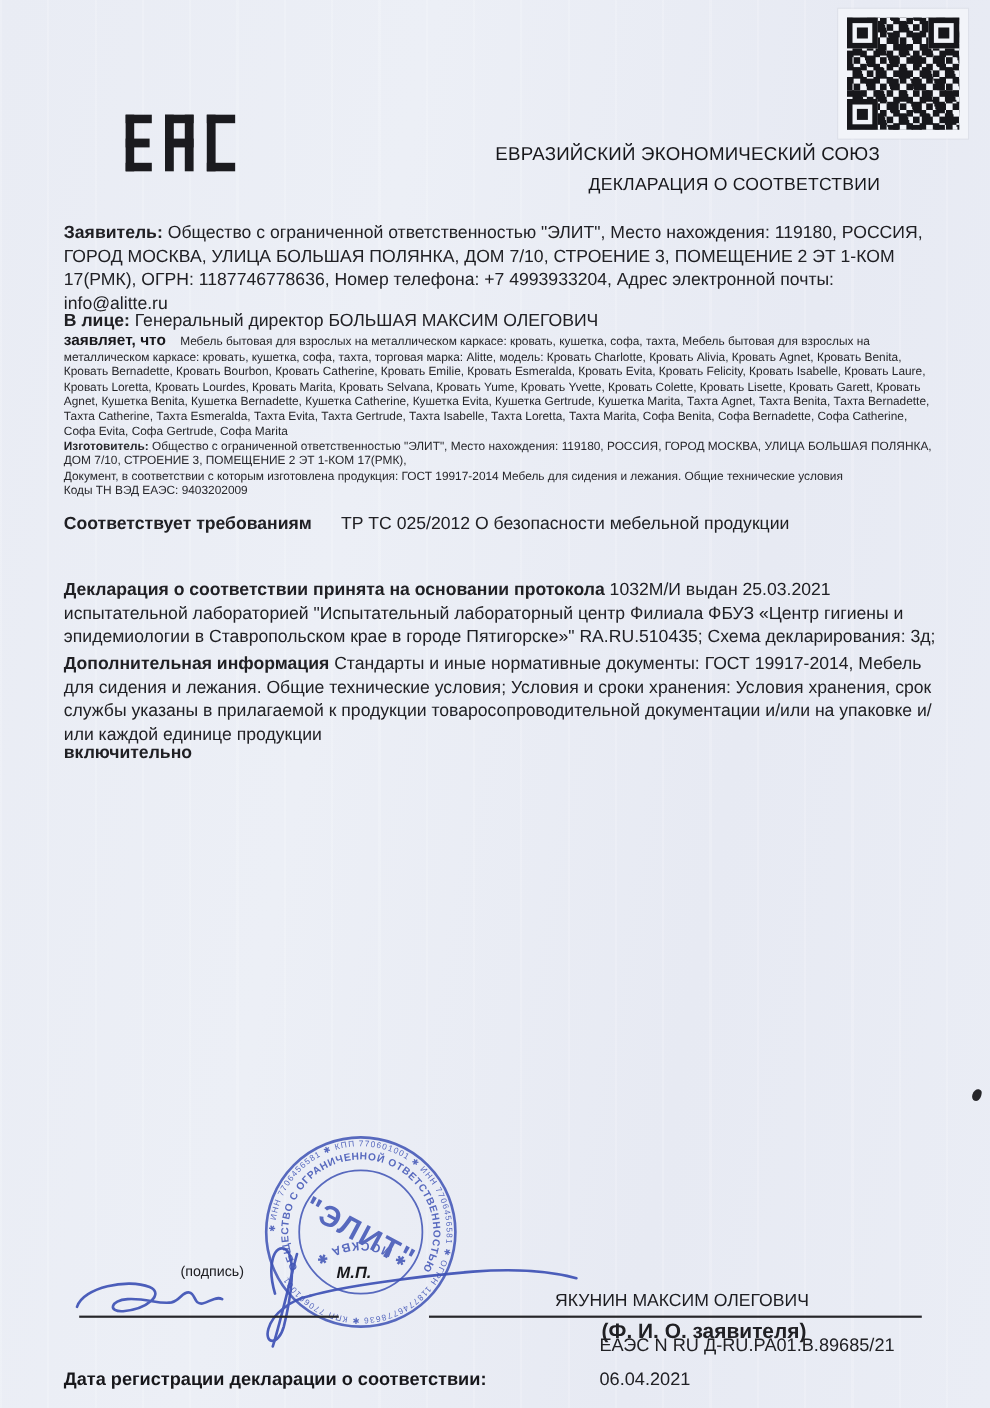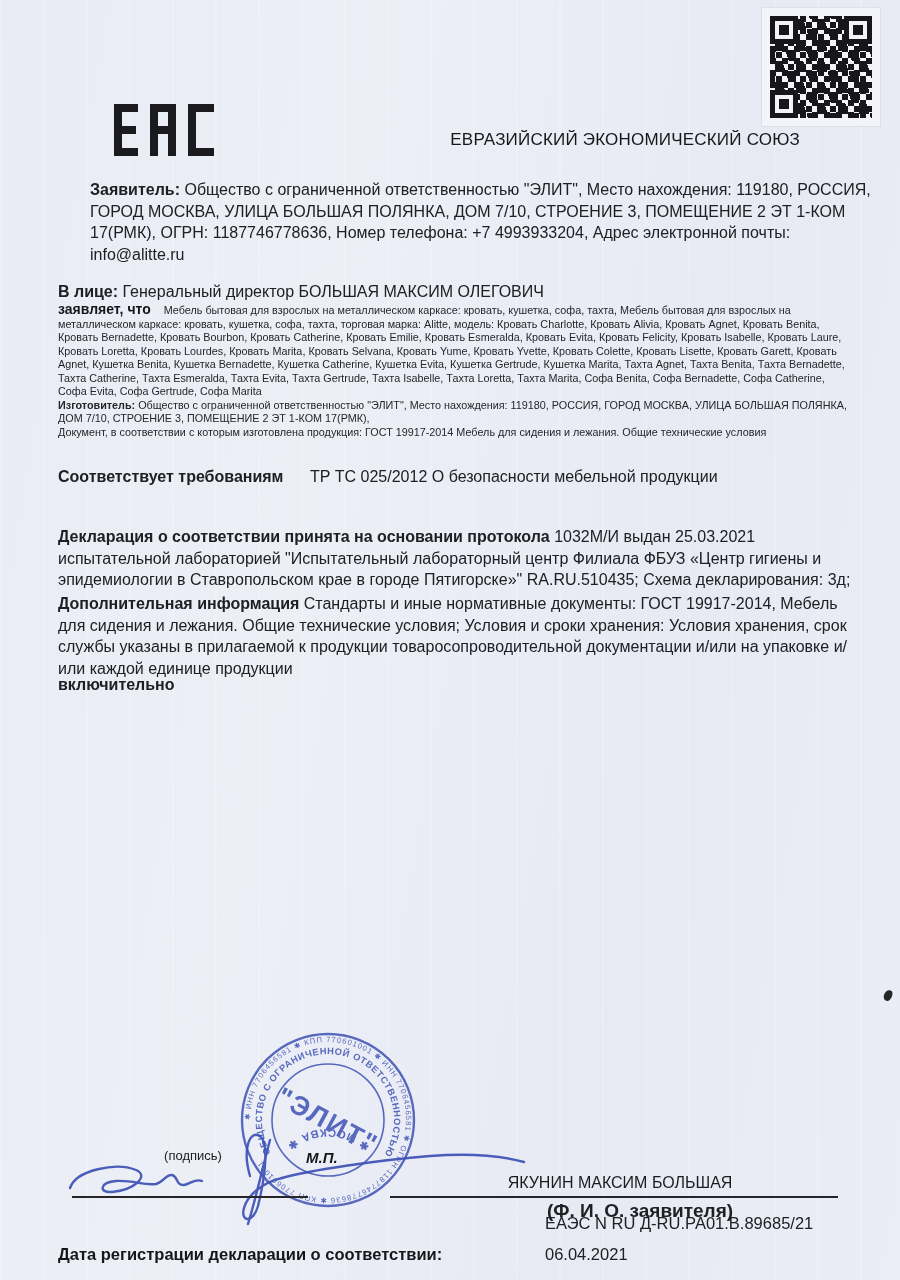--- a/index.html
+++ b/index.html
@@ -31,21 +31,21 @@
       repeating-conic-gradient(transparent 0% 25%, #17171b 0% 45%, transparent 0% 50%);
     background-size:12px 12px, 21px 21px;
     background-position:0 0, 5px 3px;
   }
   .qr-finder{position:absolute; width:28px; height:28px; border:5px solid #17171b; background:#f2f4f9; box-sizing:border-box;}
   .qr-finder::after{content:""; position:absolute; inset:4px; background:#17171b;}
   .qr-tl{left:8px; top:8px;} .qr-tr{right:8px; top:8px;} .qr-bl{left:8px; bottom:8px;}
   
   .txt16{font-size:16px; line-height:21.5px;}
   .block{left:58px; width:796px;}
-  .applicant{top:179px;margin-left:32px;}
+  .applicant{top:201px;}
   .vlitse{top:281px;}
   .declares{top:303px; font-size:10.8px; line-height:13.5px; color:#26262a;}
   .declares p{margin:0;}
   .declare-label{font-size:14px; color:#17171b; margin-right:10px;}
   .compliance{top:466px;}
   .compliance .val{margin-left:22px;}
   .protocol{top:526px;}
   .additional{top:593px;}
   .validity{top:674px; width:770px;}
   
@@ -85,20 +85,21 @@
   </svg>
 
   <div class="abs qr">
     <div class="qr-mod"></div>
     <div class="qr-finder qr-tl"></div>
     <div class="qr-finder qr-tr"></div>
     <div class="qr-finder qr-bl"></div>
   </div>
 
   <div class="abs hdr hdr-union center">ЕВРАЗИЙСКИЙ ЭКОНОМИЧЕСКИЙ СОЮЗ</div>
+  <div class="abs hdr hdr-decl center">ДЕКЛАРАЦИЯ О СООТВЕТСТВИИ</div>
 
   <div class="abs block txt16 applicant">
     <span class="b">Заявитель:</span>
     <span>Общество с ограниченной ответственностью "ЭЛИТ", Место нахождения: 119180, РОССИЯ, ГОРОД МОСКВА, УЛИЦА БОЛЬШАЯ ПОЛЯНКА, ДОМ 7/10, СТРОЕНИЕ 3, ПОМЕЩЕНИЕ 2 ЭТ 1-КОМ 17(РМК), ОГРН: 1187746778636, Номер телефона: +7 4993933204, Адрес электронной почты: info@alitte.ru</span>
   </div>
 
   <div class="abs block txt16 vlitse">
     <span class="b">В лице:</span>
     <span>Генеральный директор БОЛЬШАЯ МАКСИМ ОЛЕГОВИЧ</span>
   </div>
@@ -106,20 +107,21 @@
   <div class="abs block declares">
     <p>
       <span class="b declare-label">заявляет, что</span>
       <span>Мебель бытовая для взрослых на металлическом каркасе: кровать, кушетка, софа, тахта, Мебель бытовая для взрослых на металлическом каркасе: кровать, кушетка, софа, тахта, торговая марка: Alitte, модель: Кровать Charlotte, Кровать Alivia, Кровать Agnet, Кровать Benita, Кровать Bernadette, Кровать Bourbon, Кровать Catherine, Кровать Emilie, Кровать Esmeralda, Кровать Evita, Кровать Felicity, Кровать Isabelle, Кровать Laure, Кровать Loretta, Кровать Lourdes, Кровать Marita, Кровать Selvana, Кровать Yume, Кровать Yvette, Кровать Colette, Кровать Lisette, Кровать Garett, Кровать Agnet, Кушетка Benita, Кушетка Bernadette, Кушетка Catherine, Кушетка Evita, Кушетка Gertrude, Кушетка Marita, Тахта Agnet, Тахта Benita, Тахта Bernadette, Тахта Catherine, Тахта Esmeralda, Тахта Evita, Тахта Gertrude, Тахта Isabelle, Тахта Loretta, Тахта Marita, Софа Benita, Софа Bernadette, Софа Catherine, Софа Evita, Софа Gertrude, Софа Marita</span>
     </p>
     <p>
       <span class="b">Изготовитель:</span>
       <span>Общество с ограниченной ответственностью "ЭЛИТ", Место нахождения: 119180, РОССИЯ, ГОРОД МОСКВА, УЛИЦА БОЛЬШАЯ ПОЛЯНКА, ДОМ 7/10, СТРОЕНИЕ 3, ПОМЕЩЕНИЕ 2 ЭТ 1-КОМ 17(РМК),</span>
     </p>
     <p>Документ, в соответствии с которым изготовлена продукция: ГОСТ 19917-2014 Мебель для сидения и лежания. Общие технические условия</p>
+    <p>Коды ТН ВЭД ЕАЭС: 9403202009</p>
   </div>
 
   <div class="abs block txt16 compliance">
     <span class="b">Соответствует требованиям</span>
     <span class="val">ТР ТС 025/2012 О безопасности мебельной продукции</span>
   </div>
 
   <div class="abs block txt16 protocol">
     <span class="b">Декларация о соответствии принята на основании протокола</span>
     <span>1032М/И выдан 25.03.2021 испытательной лабораторией "Испытательный лабораторный центр Филиала ФБУЗ «Центр гигиены и эпидемиологии в Ставропольском крае в городе Пятигорске»" RA.RU.510435; Схема декларирования: 3д;</span>
@@ -162,21 +164,21 @@
     <text font-family="Liberation Sans, sans-serif" font-size="7.6" fill="#3e52b5" letter-spacing="1">
       <textPath href="#ringOuter">✱ ИНН 7706456581 ✱ КПП 770601001 ✱ ИНН 7706456581 ✱ ОГРН 1187746778636 ✱ КПП 770601001</textPath>
     </text>
     <text x="100" y="110" text-anchor="middle" transform="rotate(28 100 100)" font-family="Liberation Sans, sans-serif" font-size="27" font-weight="bold" fill="#3e52b5" letter-spacing="2">"ЭЛИТ"</text>
   </svg>
 
   <div class="abs mp">М.П.</div>
 
   <div class="abs sig-line line-left"></div>
   <div class="abs sig-line line-right"></div>
-  <div class="abs center signer-name">ЯКУНИН МАКСИМ БОЛЬШАЯ</div>
+  <div class="abs center signer-name">ЯКУНИН МАКСИМ ОЛЕГОВИЧ</div>
   <div class="abs center sig-caption">(подпись)</div>
   <div class="abs center name-caption">(Ф. И. О. заявителя)</div>
 
   <div class="abs reg-value row1">ЕАЭС N RU Д-RU.РА01.В.89685/21</div>
   <div class="abs reg-label row2">Дата регистрации декларации о соответствии:</div>
   <div class="abs reg-value row2">06.04.2021</div>
 
   <div class="abs speck"></div>
 </div>
 

